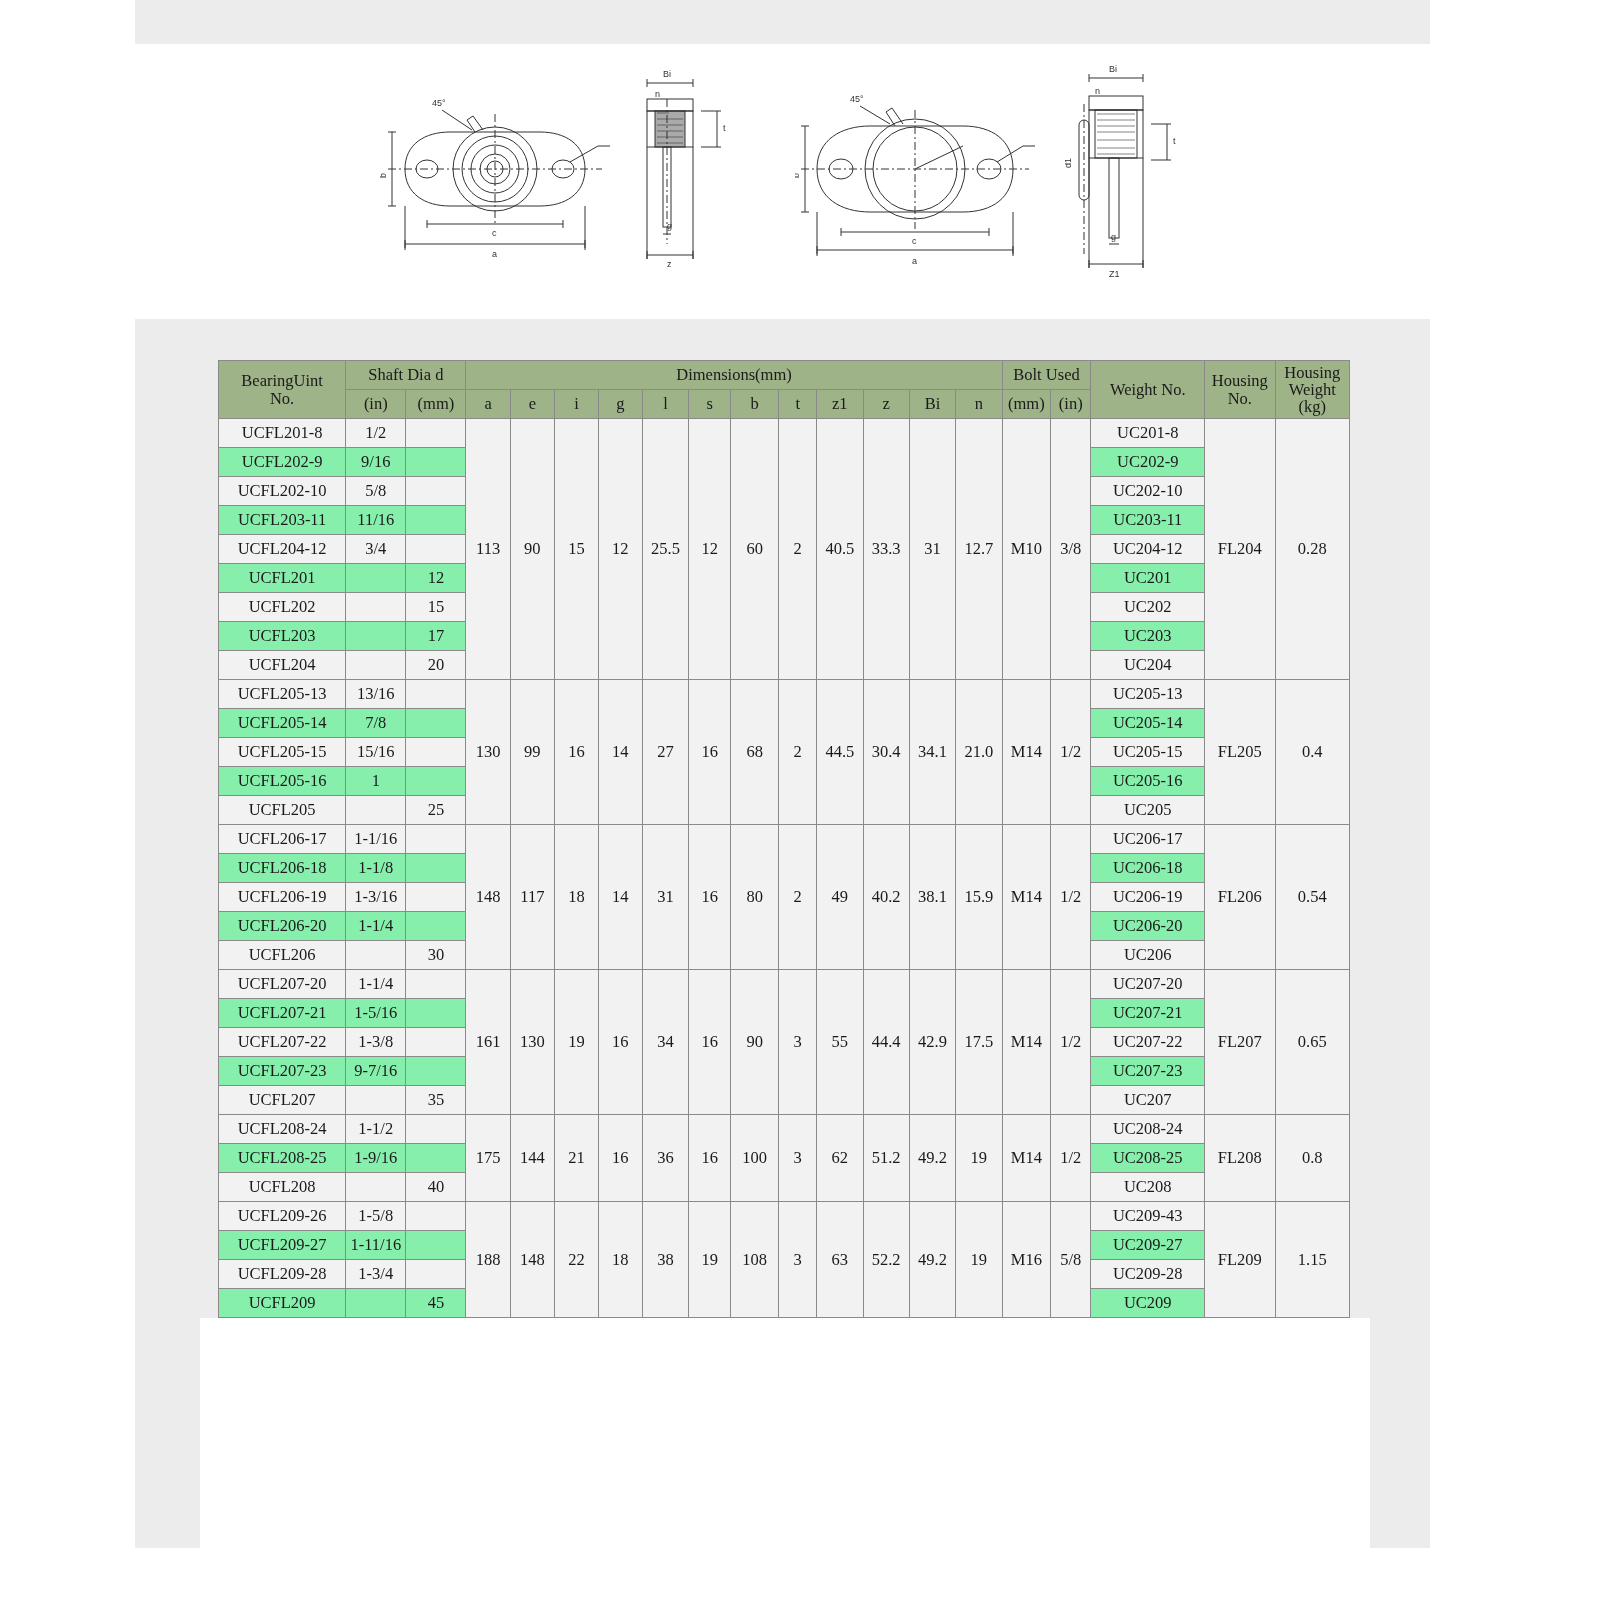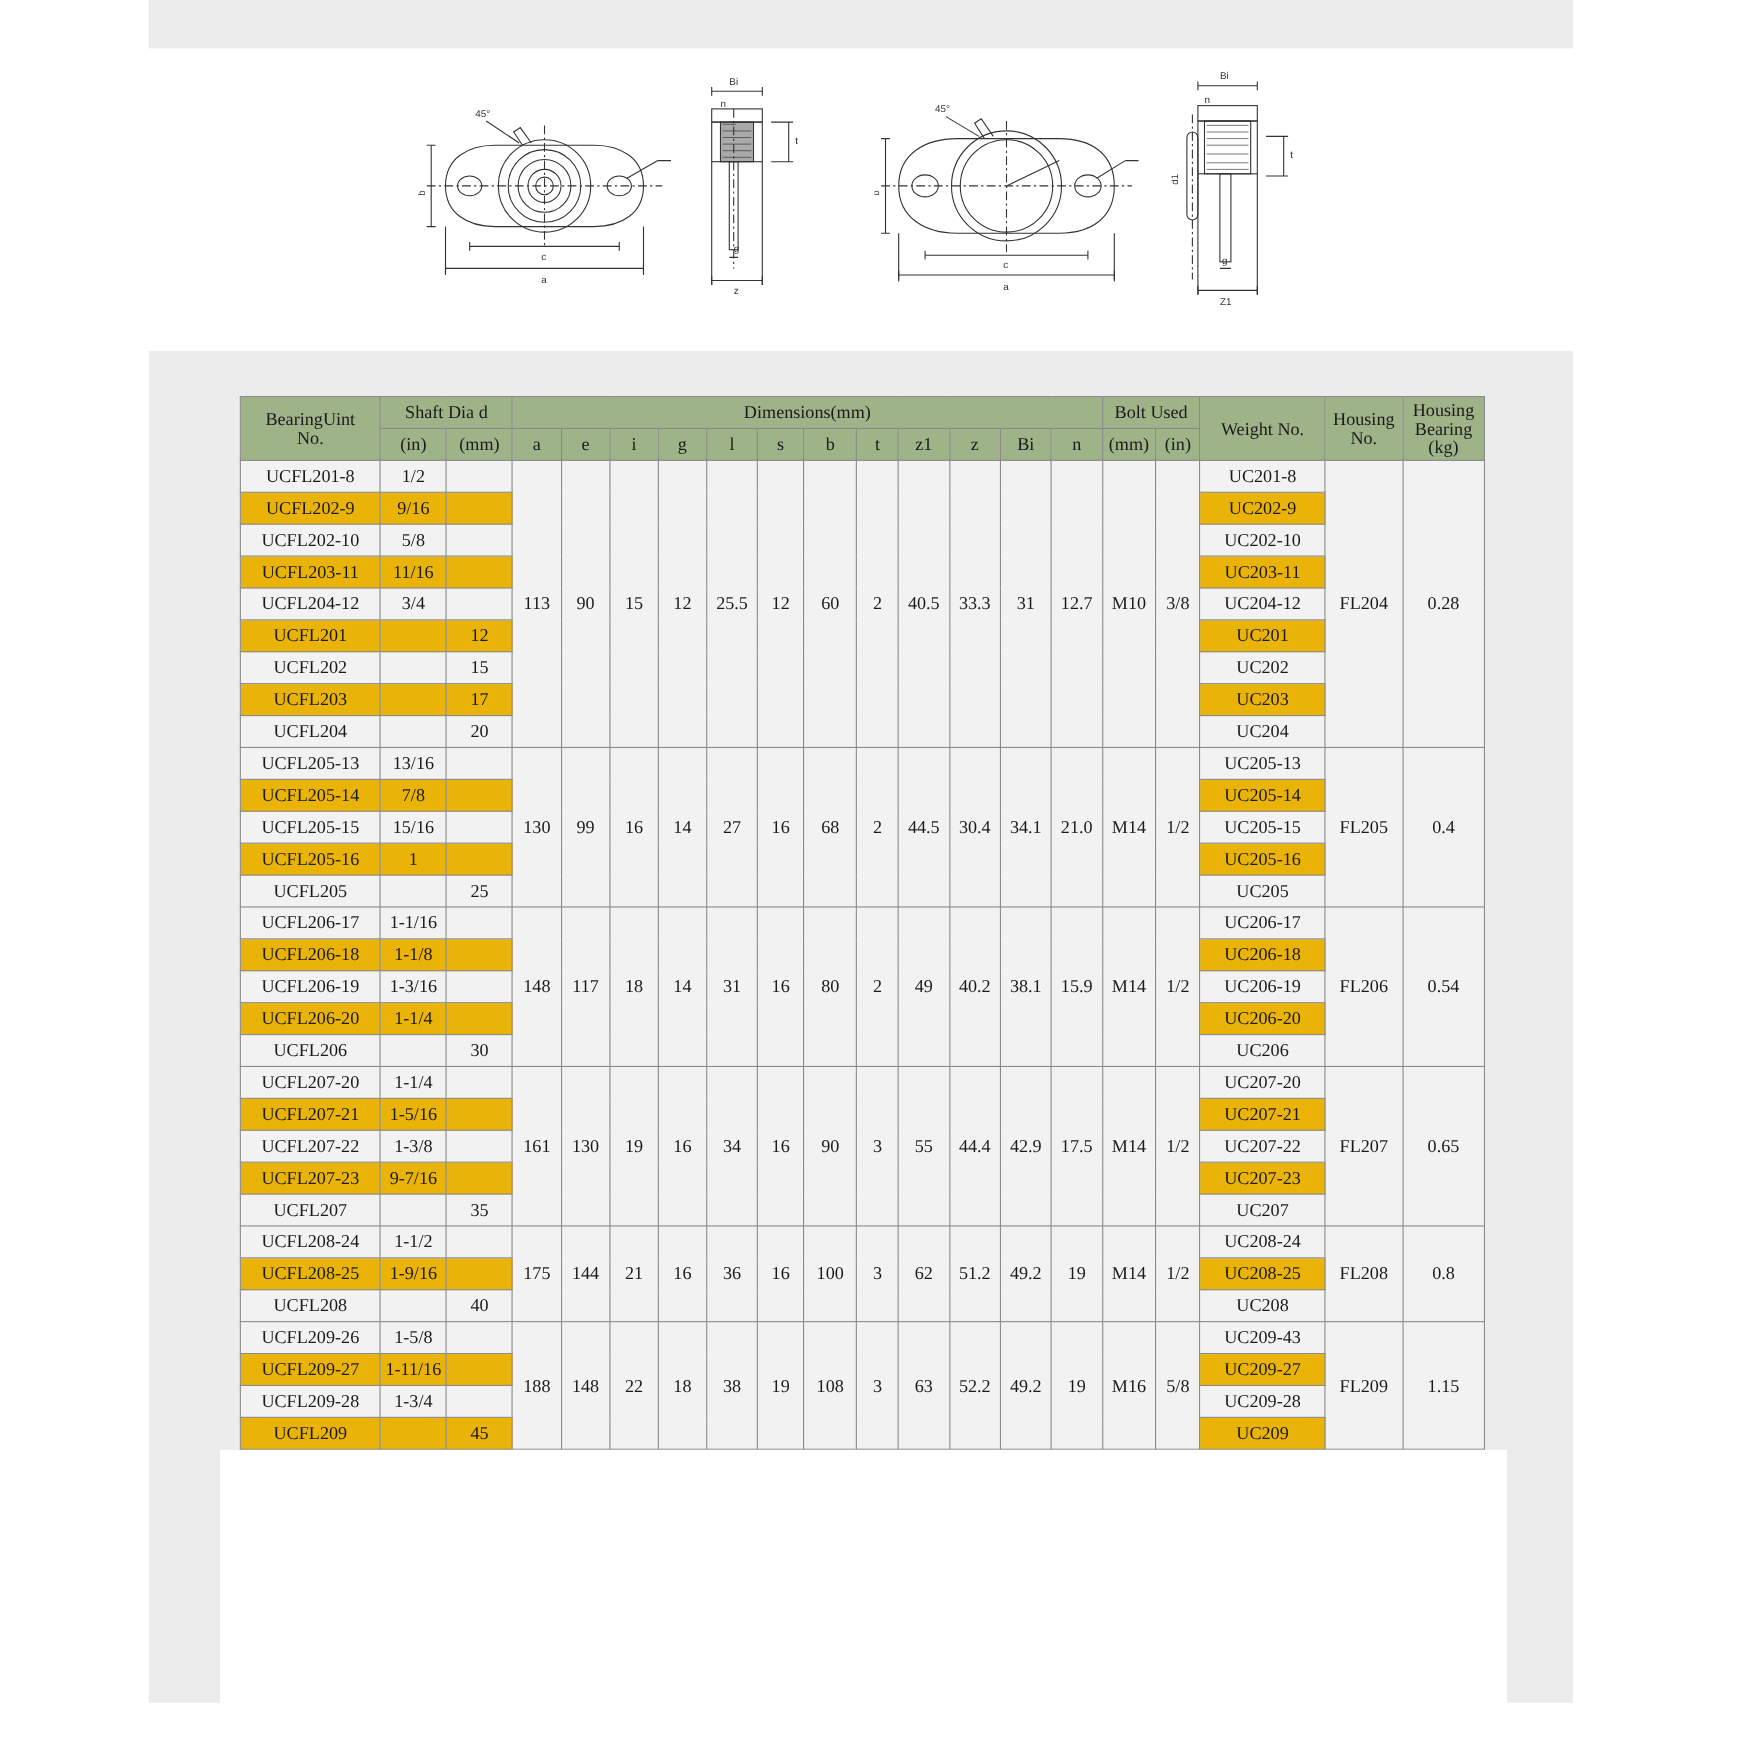--- a/index.html
+++ b/index.html
@@ -86,21 +86,21 @@
     line-height: 1.05;
   }
   thead th {
     background: #9fb389;
     font-weight: normal;
     color: #1a1a1a;
   }
   .hdr-main { height: 40px; }
   .hdr-sub  { height: 28px; margin-top: 36px; }
   tbody td { background: #f2f2f2; }
-  tbody tr.alt td { background: #eab308; }
+  tbody tr.alt td { background: #86efac; }
   
   td.dim { background: #f2f2f2 !important; }
 
   
   .bottom-panel {
     position: absolute;
     left: 200px;
     top: 1318px;
     width: 1170px;
     height: 230px;
@@ -320,21 +320,21 @@
           <th class="hdr-main" colspan="2" style="width:120px;">Shaft Dia d</th>
           <th class="hdr-main" colspan="12">Dimensions(mm)</th>
           <th class="hdr-main" colspan="2" style="width:88px;">Bolt Used</th>
           <th class="hdr-main" rowspan="2" style="width:115px;">Weight No.</th>
           <th class="hdr-main" rowspan="2" style="width:70px;">
             <div>Housing</div>
             <div>No.</div>
           </th>
           <th class="hdr-main" rowspan="2" style="width:74px;">
             <div>Housing</div>
-            <div>Bearing</div>
+            <div>Weight</div>
             <div>(kg)</div>
           </th>
         </tr>
         <tr>
           <th class="hdr-sub" style="width:60px;">(in)</th>
           <th class="hdr-sub" style="width:60px;">(mm)</th>
           <th class="hdr-sub" style="width:44px;">a</th>
           <th class="hdr-sub" style="width:44px;">e</th>
           <th class="hdr-sub" style="width:44px;">i</th>
           <th class="hdr-sub" style="width:44px;">g</th>

